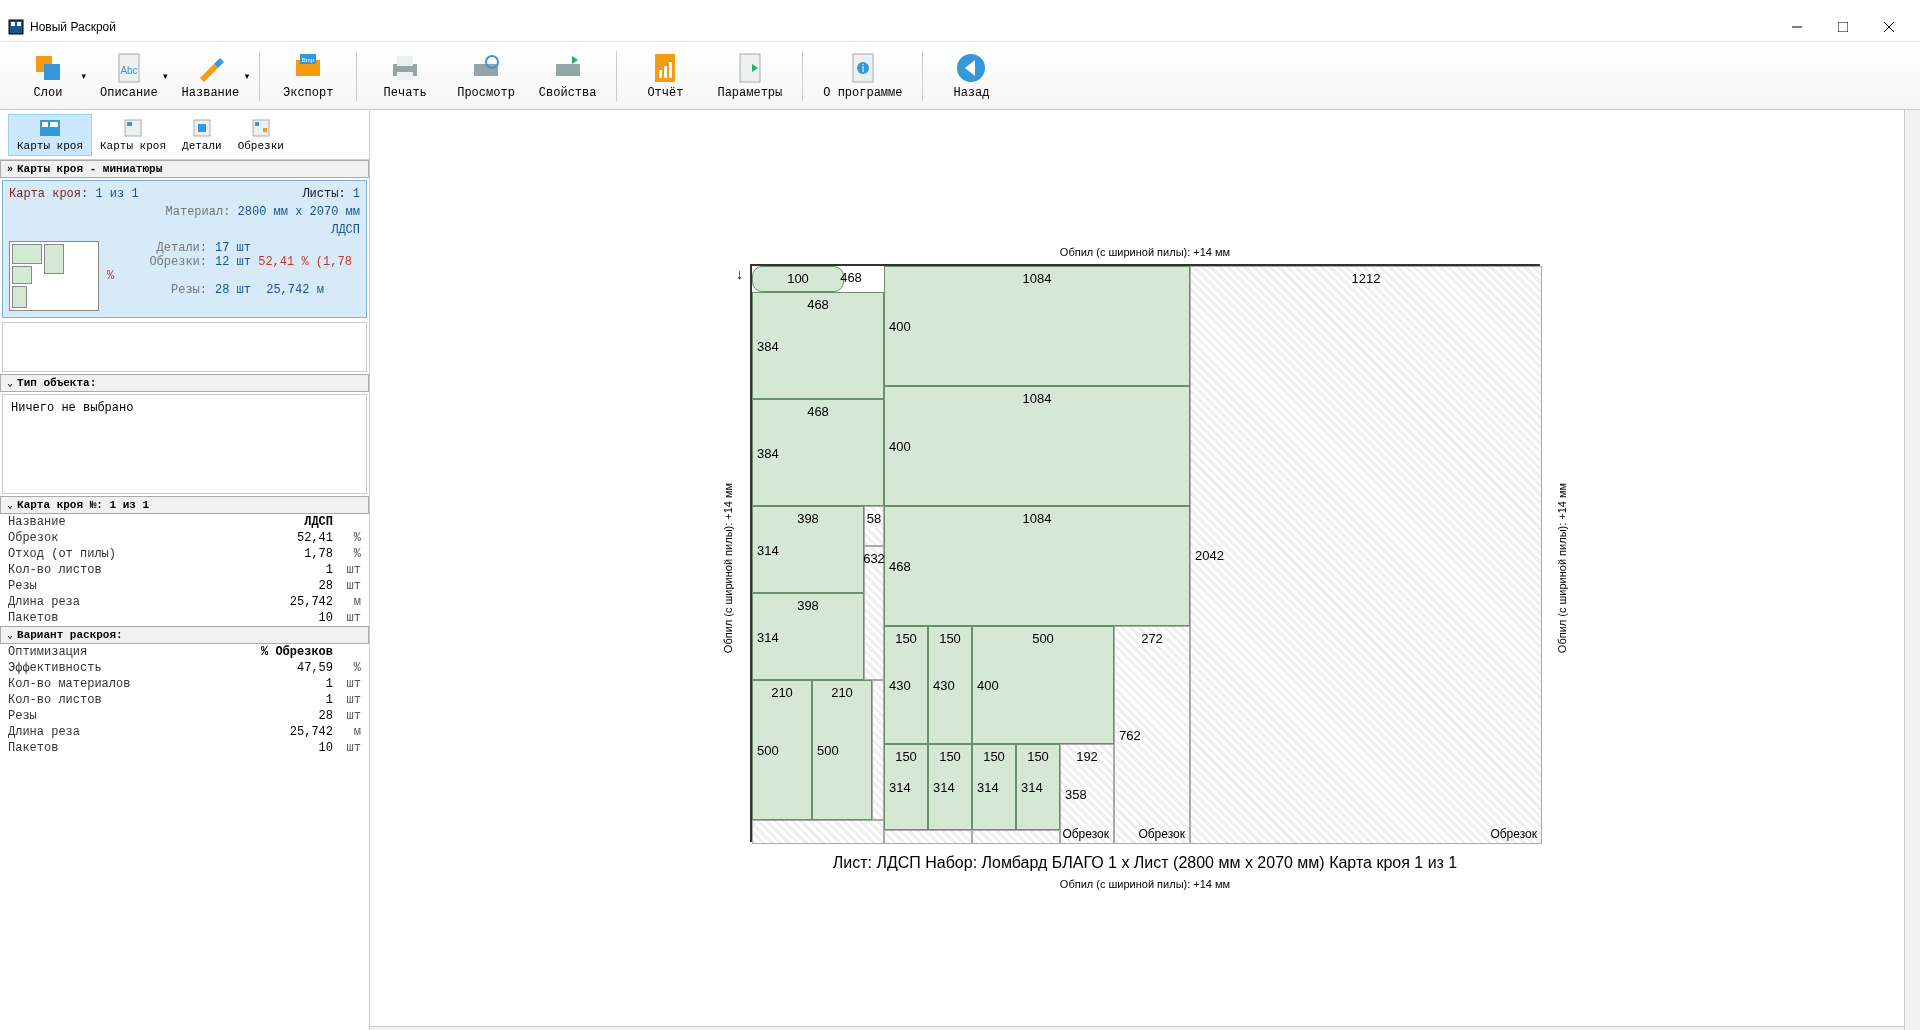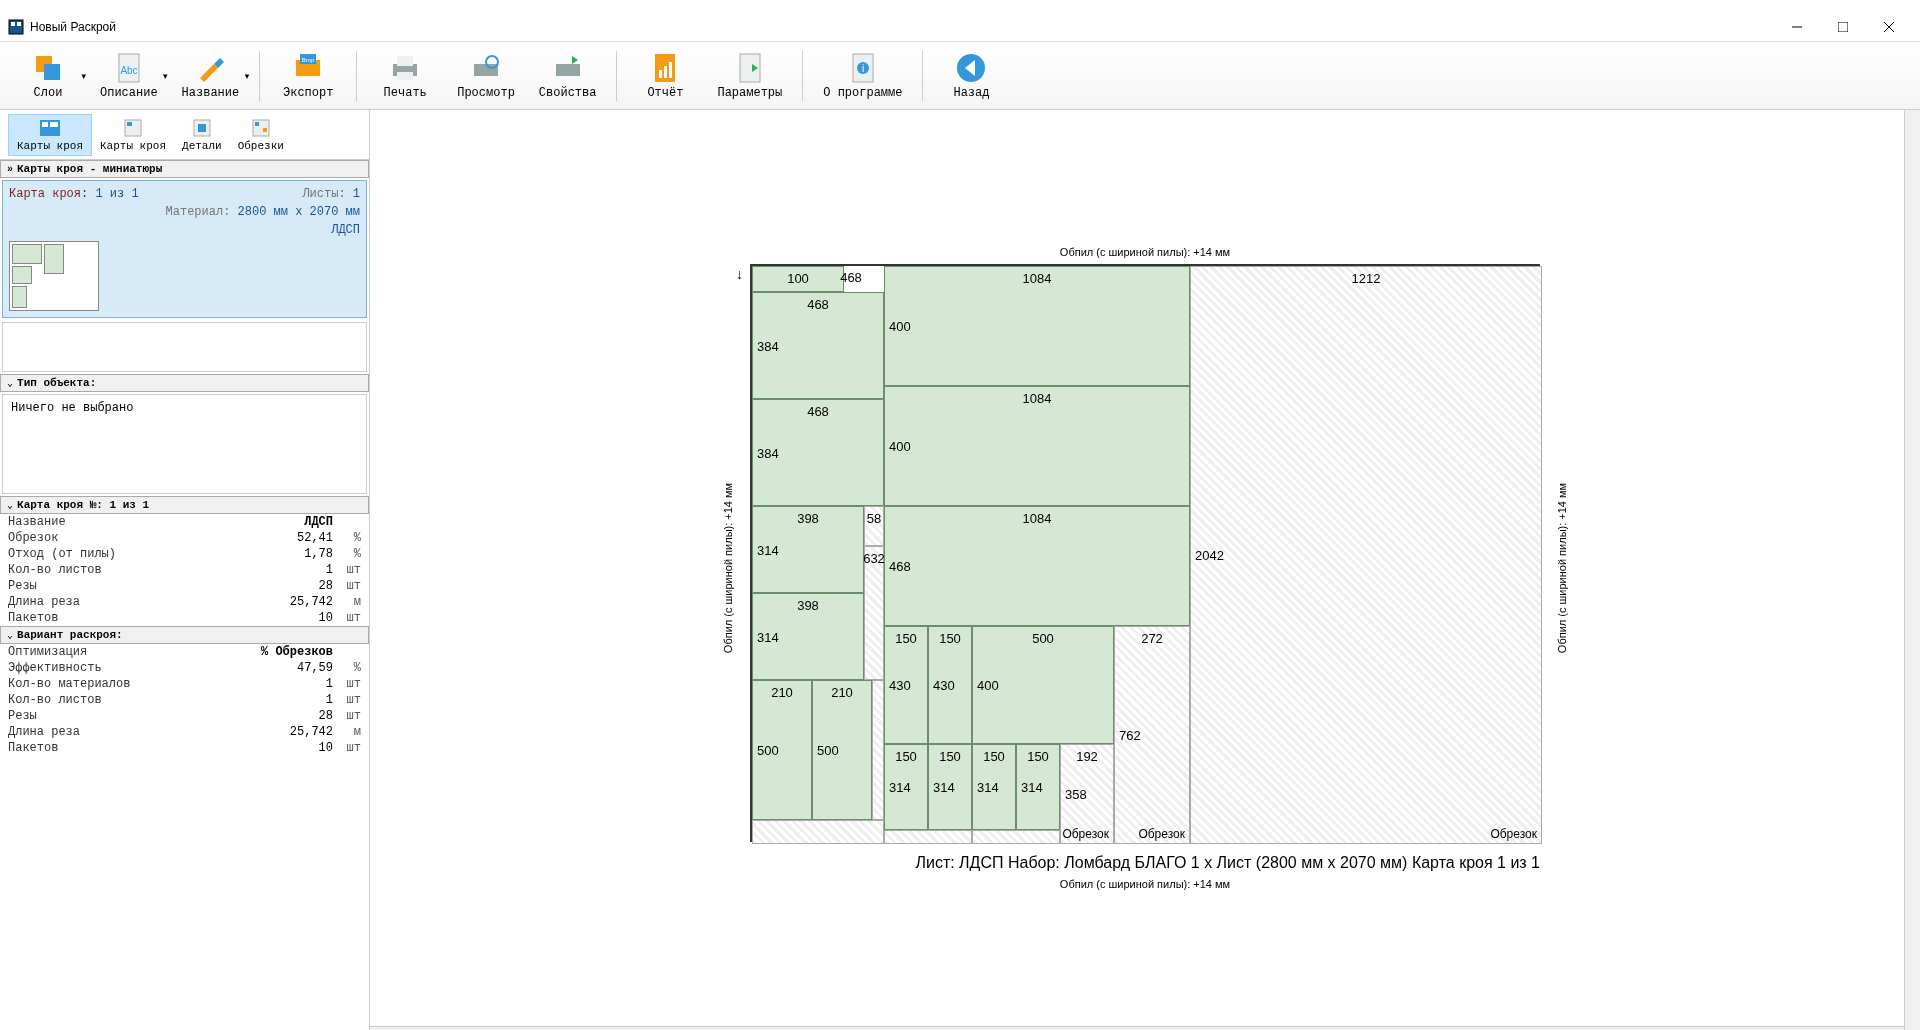--- a/index.html
+++ b/index.html
@@ -65,21 +65,21 @@
 .cut-piece { position: absolute; border: 1px solid #6b8e6b; background: #d5e8d4; font-size: 13px; font-weight: 500; }
 .cut-piece .tw { position: absolute; top: 4px; left: 50%; transform: translateX(-50%); }
 .cut-piece .lh { position: absolute; left: 4px; top: 50%; transform: translateY(-50%); }
 .waste-piece { position: absolute; border: 1px solid #aaa; background: repeating-linear-gradient(45deg, #f0f0f0, #f0f0f0 3px, #fff 3px, #fff 6px); font-size: 13px; }
 .waste-piece .tw { position: absolute; top: 4px; left: 50%; transform: translateX(-50%); }
 .waste-piece .lh { position: absolute; left: 4px; top: 50%; transform: translateY(-50%); }
 .waste-piece .br-label { position: absolute; right: 4px; bottom: 2px; font-size: 12px; }
 .obpil-label { font-size: 11px; position: absolute; }
 .vert-label { writing-mode: vertical-rl; transform: rotate(180deg); font-size: 11px; position: absolute; }
 .arrow { position: absolute; font-size: 14px; }
-.caption { text-align: right; font-size: 16px; margin-top: 12px; }
+.caption { text-align: center; font-size: 16px; margin-top: 12px; }
 
 .hscroll { height: 16px; background: #f0f0f0; border-top: 1px solid #ccc; }
 .vscroll { position: absolute; right: 0; top: 0; width: 16px; height: 100%; background: #f0f0f0; border-left: 1px solid #ccc; }
 </style>
 </head>
 <body>
 
 <div class="titlebar">
   <svg class="app-icon" viewBox="0 0 16 16">
       <rect x="1" y="1" width="14" height="14" fill="#1a5490" stroke="#000"></rect>
@@ -237,29 +237,34 @@
     </div>
 
     <div class="sec-header">
         <span class="chev">»</span>
         <span>Карты кроя - миниатюры</span>
       </div>
 
     <div class="thumb-card">
       <div class="row1">
         <span><span style="color:#7f1d1d">Карта кроя:</span> <span style="color:#1a5490;font-weight:500">1 из 1</span></span>
-        <span><span style="color:#737373">Листы:</span> <span style="color:#1a5490;font-weight:500">1</span></span>
+        <span><span style="color:#0f172a">Листы:</span> <span style="color:#1a5490;font-weight:500">1</span></span>
       </div>
       <div class="mat"><span style="color:#777">Материал:</span> <span>2800 мм x 2070 мм</span></div>
       <div class="mat">ЛДСП</div>
       <div class="mini">
         <div style="left:2px;top:2px;width:30px;height:20px"></div>
         <div style="left:2px;top:24px;width:20px;height:18px"></div>
         <div style="left:2px;top:44px;width:15px;height:22px"></div>
         <div style="left:34px;top:2px;width:20px;height:30px"></div>
+      </div>
+      <div class="stats">
+        <div><span class="slabel">Детали:</span><span class="sval">17 шт</span></div>
+        <div><span class="slabel">Обрезки:</span><span class="sval">12 шт</span> <span class="sred">52,41 % (1,78 %</span></div>
+        <div><span class="slabel">Резы:</span><span class="sval">28 шт</span> <span class="sval">25,742 м</span></div>
       </div>
     </div>
 
     <div class="empty-area"></div>
 
     <div class="sec-header">
         <span class="chev">⌄</span>
         <span>Тип объекта:</span>
       </div>
     <div style="padding:6px 8px; height:100px; border:1px solid #ccc; margin:2px">Ничего не выбрано</div>
@@ -380,21 +385,21 @@
   <div class="right-panel">
     <div class="vscroll"></div>
     <div class="diagram-area">
       <div class="diagram-wrap">
         <div class="obpil-label" style="top:-18px; left:50%; transform:translateX(-50%)">Обпил (с шириной пилы): +14 мм</div>
         <div class="arrow" style="top:-6px; left:2px">→</div>
         <div class="arrow" style="top:2px; left:-14px">↓</div>
         <div class="vert-label" style="left:-28px; top:50%; transform: translateY(-50%) rotate(180deg); writing-mode: vertical-rl">Обпил (с шириной пилы): +14 мм</div>
         <div class="vert-label" style="right:-28px; top:50%; transform: translateY(-50%) rotate(180deg); writing-mode: vertical-rl">Обпил (с шириной пилы): +14 мм</div>
         <div class="sheet-box" id="sheet-box" style="width:790px; height:578px">
-            <div class="cut-piece" style="left: 0px; top: 0px; width: 92px; height: 26px;">
+            <div class="cut-piece" style="left: 0px; top: 0px; width: 92px; height: 26px; border-radius: 10px;">
               <span class="tw">100</span>
             </div>
             <div class="cut-piece" style="left: 0px; top: 26px; width: 132px; height: 107px;">
               <span class="tw">468</span>
               <span class="lh">384</span>
             </div>
             <div class="cut-piece" style="left: 0px; top: 133px; width: 132px; height: 107px;">
               <span class="tw">468</span>
               <span class="lh">384</span>
             </div>

